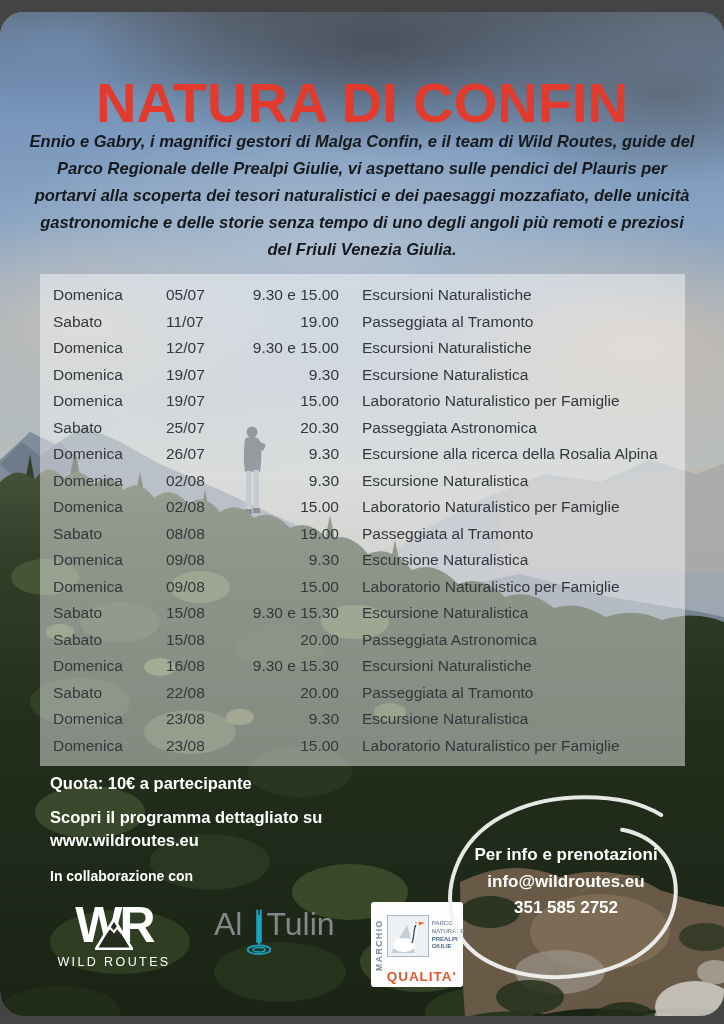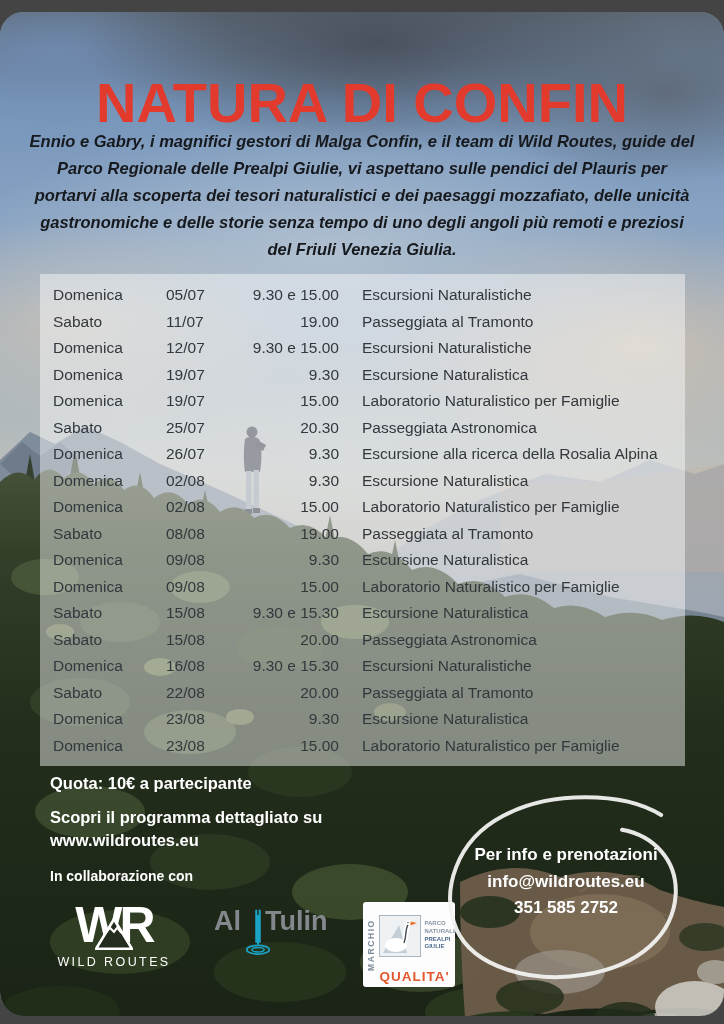--- a/index.html
+++ b/index.html
@@ -38,21 +38,21 @@
   .footer .program{font-size:16.5px;line-height:1.42;margin-bottom:15px;}
   .footer .collab{font-size:14px;}
   
   .logos{position:absolute;left:48px;top:884px;display:flex;align-items:flex-start;gap:20px;}
   .wr{width:132px;text-align:center;color:#fff;}
   .wr-mono{position:relative;display:inline-block;height:58px;}
   .wr-letters{font-size:50px;font-weight:bold;letter-spacing:-3px;line-height:58px;color:#fff;}
   .wr-mountain{position:absolute;left:50%;bottom:4px;transform:translateX(-50%);width:38px;height:32px;}
   .wr-label{font-size:12.5px;font-weight:normal;letter-spacing:2.4px;margin-top:1px;white-space:nowrap;}
   .tulin{display:flex;align-items:flex-start;margin-left:14px;padding-top:10px;}
-  .tulin-word{font-size:27px;font-weight:bold;color:#84888c;line-height:1;padding-top:2px;}
+  .tulin-word{font-size:32px;font-weight:normal;color:#84888c;line-height:1;padding-top:2px;}
   .waterfall{width:26px;height:58px;margin:0 -6px 0 4px;}
   .qualita{margin-left:16px;margin-top:6px;width:92px;height:85px;background:#fdfdfd;border-radius:3px;
     display:grid;grid-template-columns:13px 1fr;grid-template-rows:1fr 20px;
     padding:5px 4px 3px 3px;box-sizing:border-box;}
   .q-vert{grid-row:1/3;writing-mode:vertical-rl;transform:rotate(180deg);font-size:8.5px;
     font-weight:bold;color:#7e8c99;letter-spacing:1.6px;text-align:center;}
   .q-main{display:flex;align-items:center;}
   .q-emblem{width:42px;height:42px;flex:none;}
   .q-park{font-size:6px;line-height:1.3;color:#8795a3;margin-left:3px;font-weight:bold;}
   .q-park .pk-bold{color:#49688c;}

